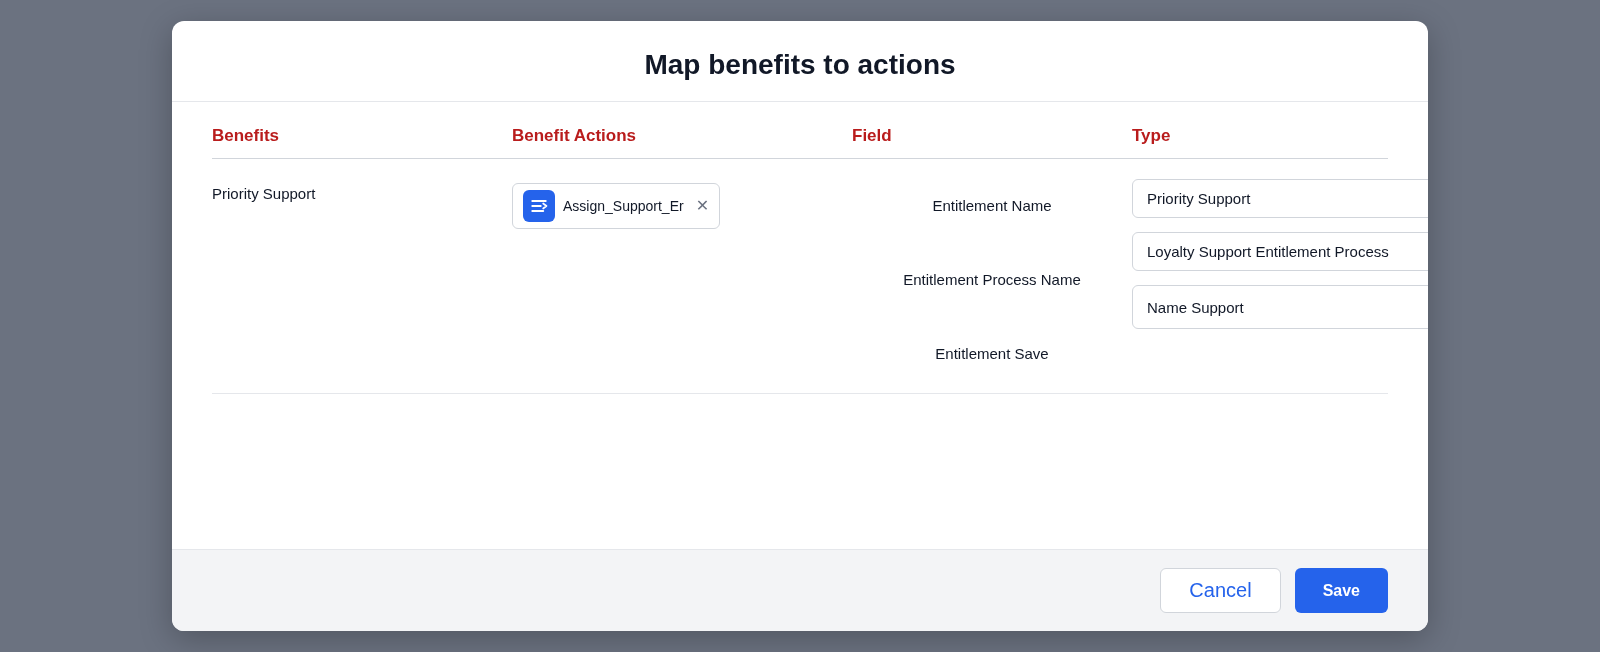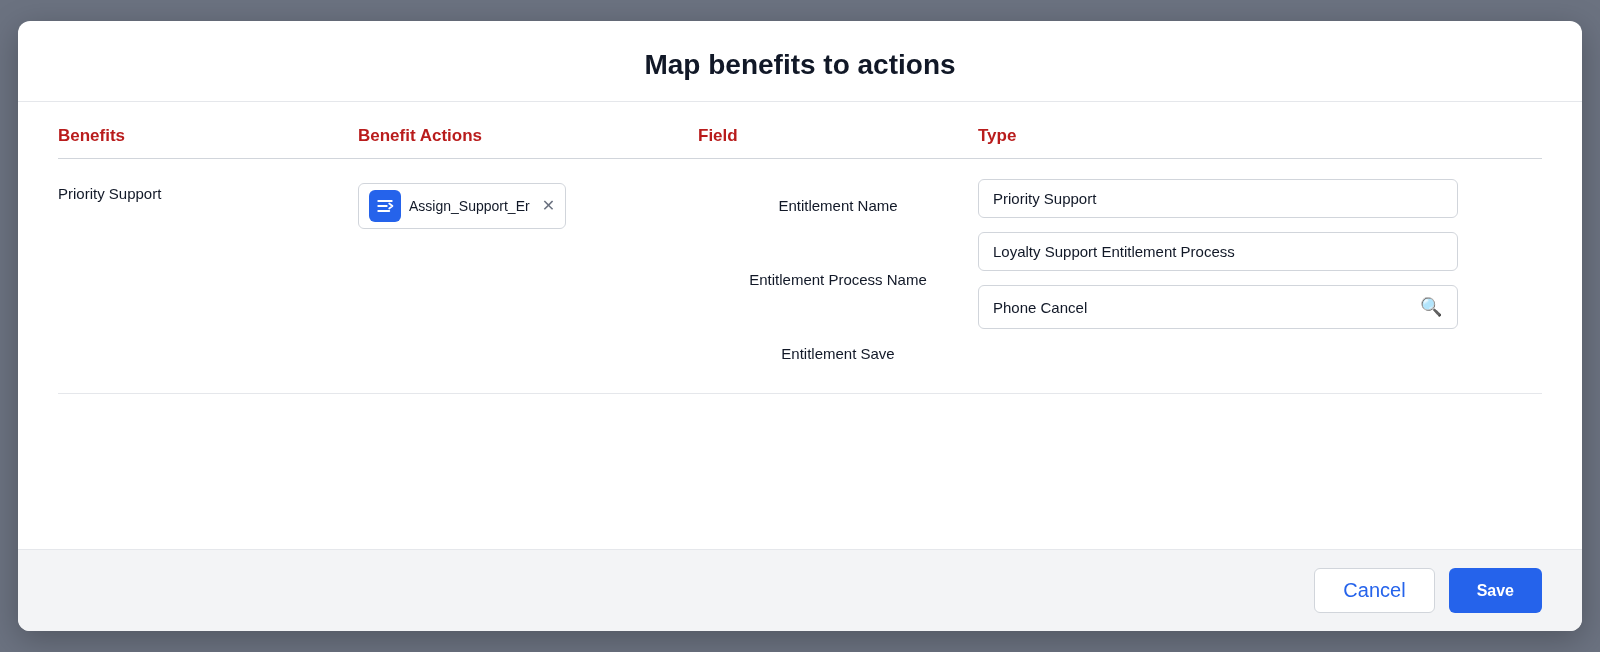--- a/index.html
+++ b/index.html
@@ -14,21 +14,21 @@
       background: #6b7280;
       display: flex;
       align-items: center;
       justify-content: center;
       font-family: -apple-system, BlinkMacSystemFont, 'Segoe UI', sans-serif;
     }
 
     .modal {
       background: #ffffff;
       border-radius: 12px;
-      width: 1564px;
+      width: 1256px;
       min-height: 610px;
       box-shadow: 0 8px 32px rgba(0,0,0,0.25);
       display: flex;
       flex-direction: column;
       overflow: hidden;
     }
 
     .modal-header {
       padding: 28px 40px 20px;
       text-align: center;
@@ -244,21 +244,21 @@
         </div>
         <div class="field-row">
           <span class="field-label">Entitlement Save</span>
         </div>
       </div>
 
       <div class="values-cell">
         <input type="text" class="value-input" value="Priority Support" style="">
         <input type="text" class="value-input" value="Loyalty Support Entitlement Process" style="">
         <div class="value-input-search-inner">
-          <span style="font-size:15px;color:#111827;">Phone Cancel</span>
+          <span style="font-size:15px;color:#111827;">Name Support</span>
           <span class="search-icon">🔍</span>
         </div>
       </div>
     </div>
   </div>
 
   <div class="modal-footer">
     <button class="btn-cancel">Cancel</button>
     <button class="btn-save">Save</button>
   </div>

